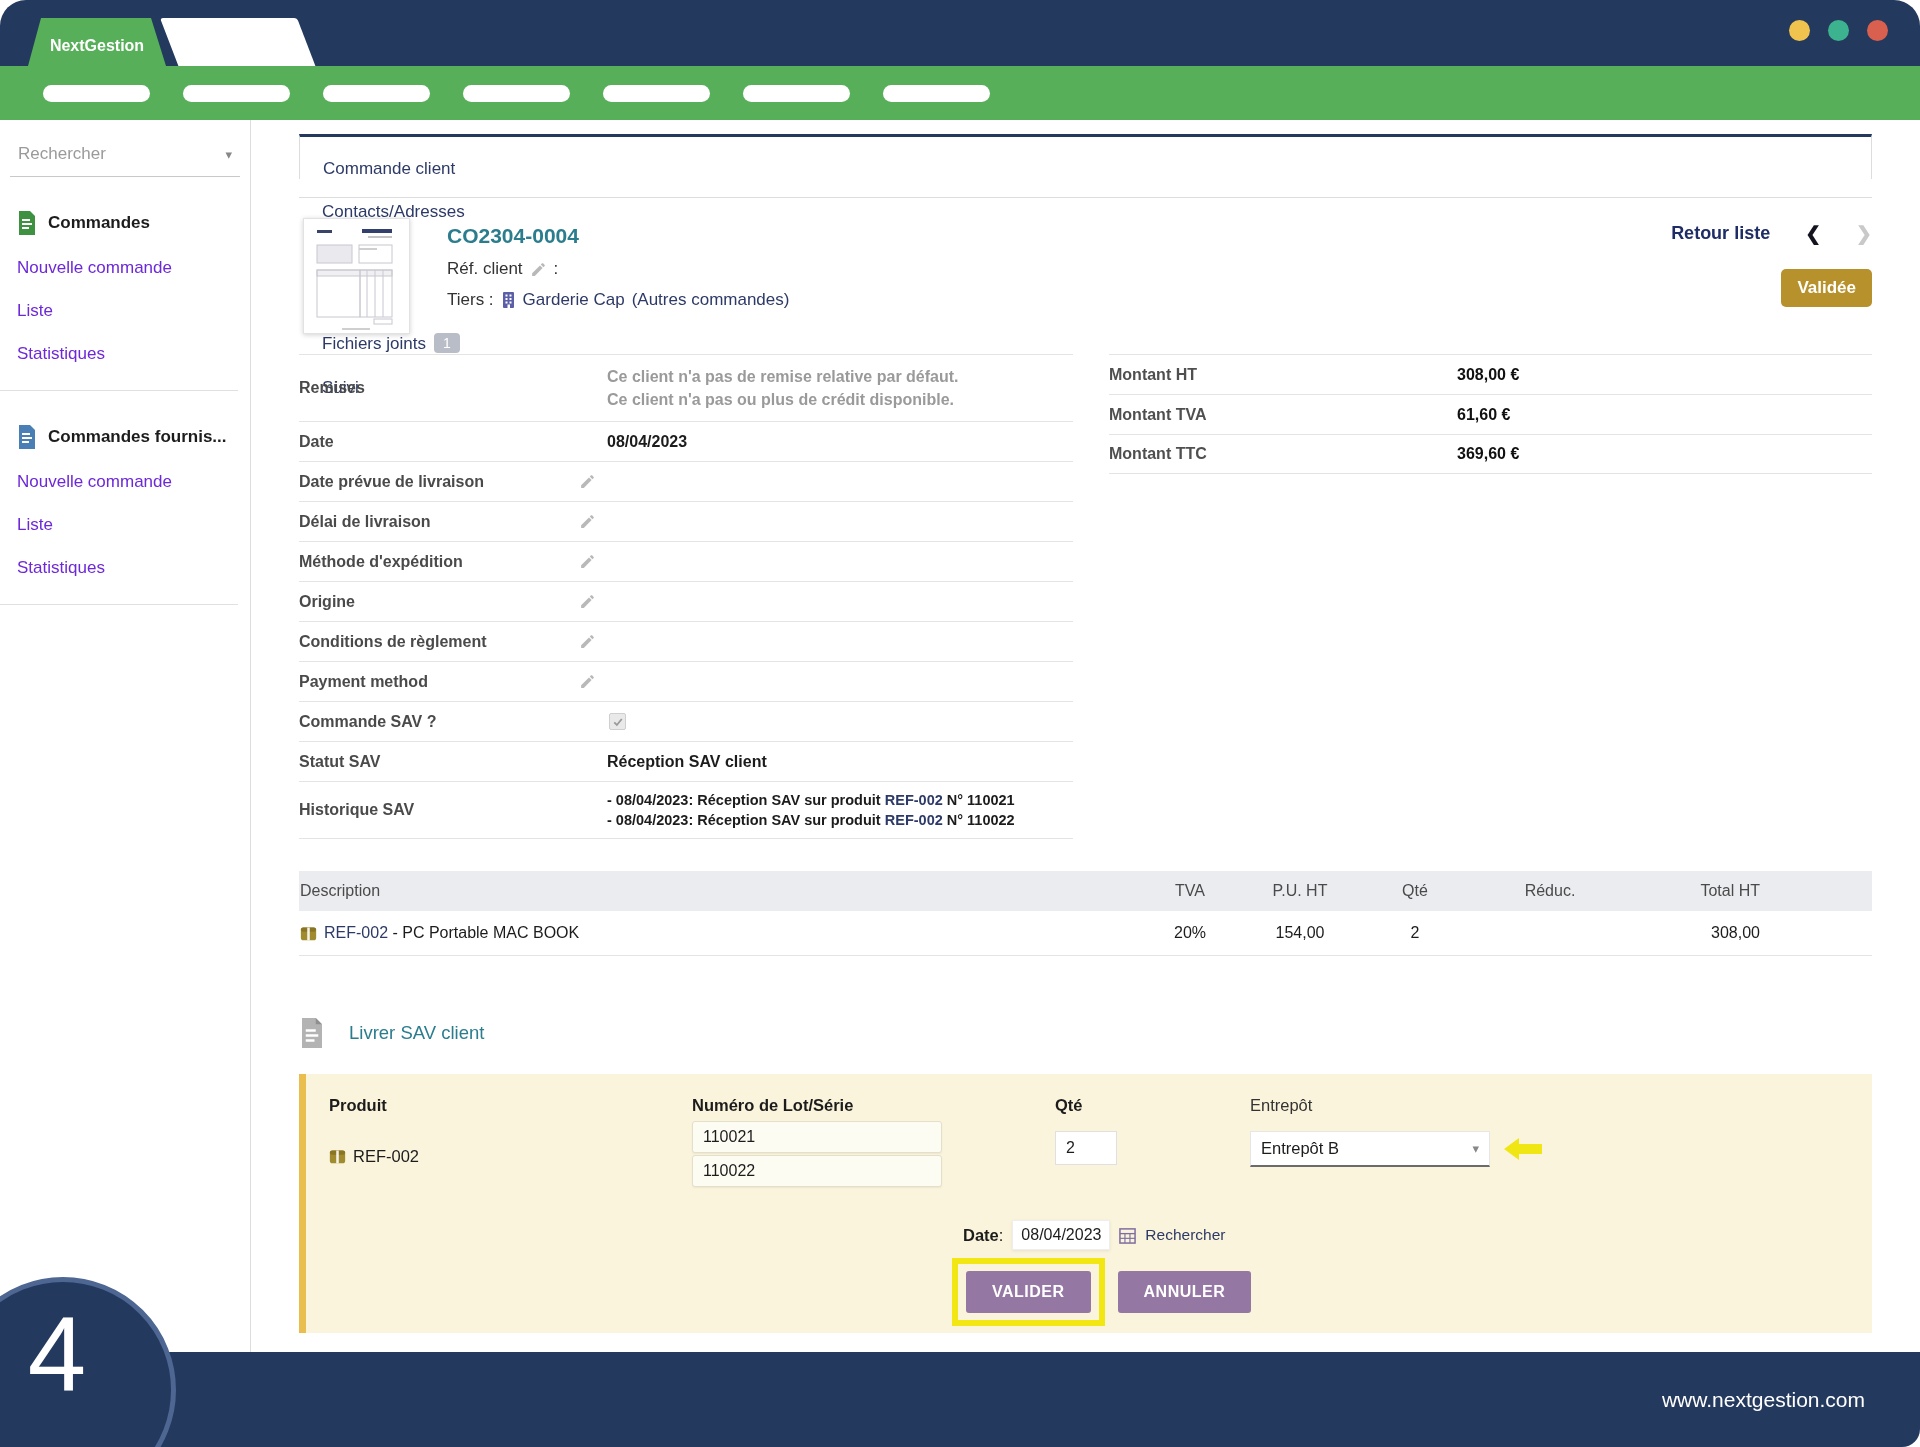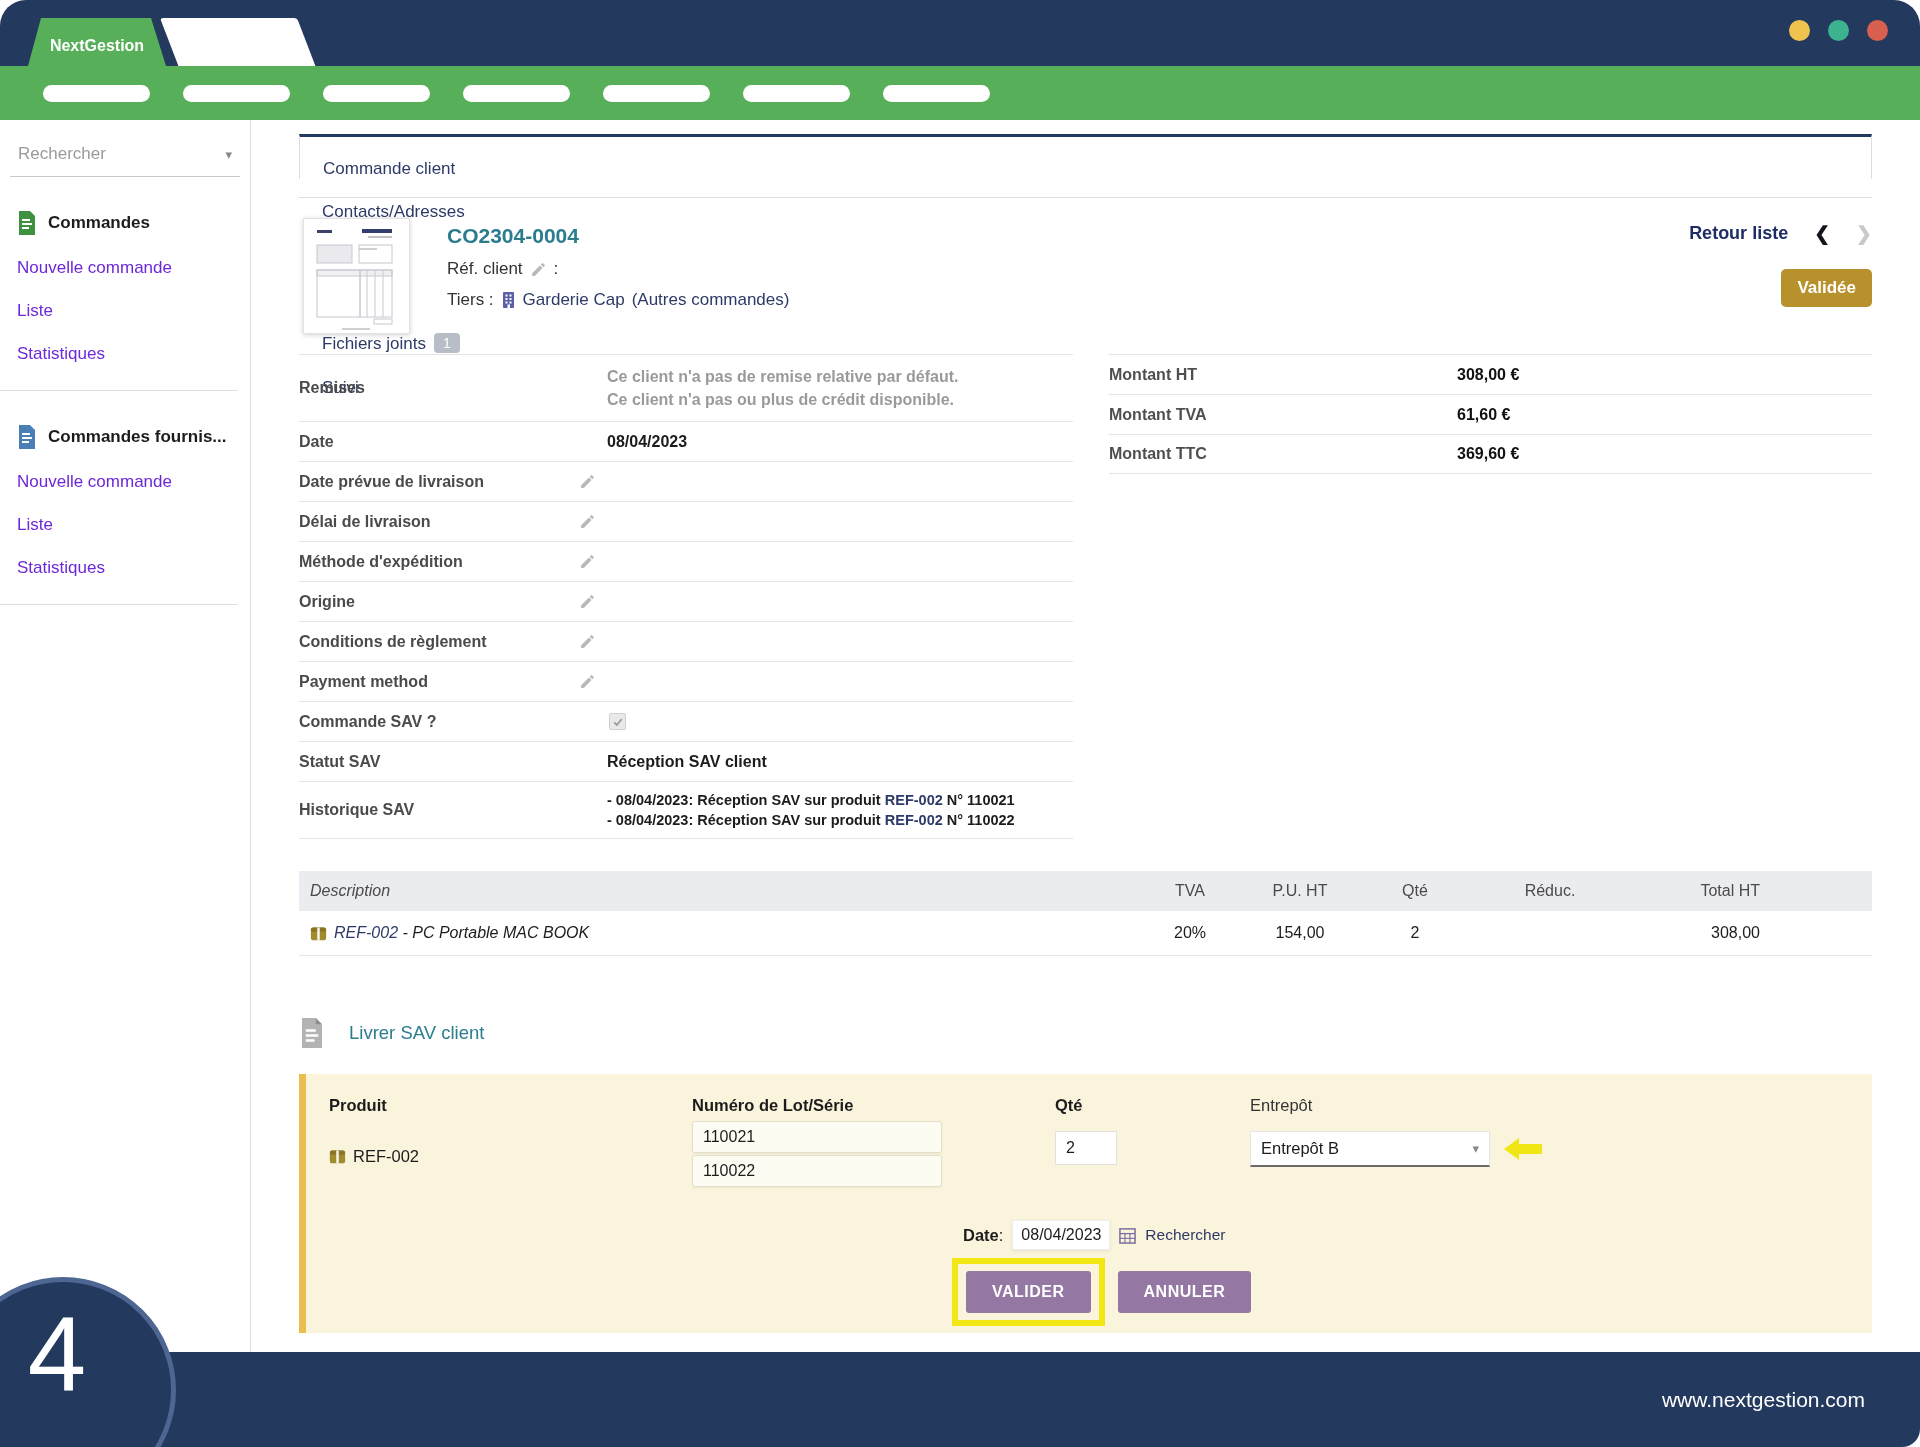--- a/index.html
+++ b/index.html
@@ -51,21 +51,21 @@
 
   
   .order-head { display:flex; margin-top:20px; position:relative; min-height:122px; }
   .thumb { width:107px; height:116px; background:#fff; border:1px solid #e2e2e2;
     box-shadow:0 1px 5px rgba(0,0,0,.18); margin-left:4px; cursor:pointer; }
   .head-info { margin-left:37px; padding-top:6px; }
   .order-num { color:#2b7d8e; font-size:21px; font-weight:bold; }
   .head-line { margin-top:11px; font-size:17px; color:#333; display:flex; align-items:center; gap:7px; }
   .navy-link { color:#2d3a67; cursor:pointer; }
   .head-right { position:absolute; right:0; top:4px; text-align:right; }
-  .retour-row { display:flex; align-items:center; gap:26px; justify-content:flex-end; }
+  .retour-row { display:flex; align-items:center; gap:35px; justify-content:flex-end; }
   .retour { font-weight:bold; color:#1f2d66; font-size:18px; cursor:pointer; }
   .chev { font-size:19px; font-weight:bold; cursor:pointer; }
   .chev-prev { color:#14141e; } .chev-next { color:#c9c9c9; }
   .validee { margin-top:24px; background:#b6912c; color:#fff; font-weight:bold; font-size:17px;
     padding:9px 16px; border-radius:5px; display:inline-block; border:none; cursor:pointer; }
 
   
   .form-cols { display:flex; margin-top:14px; gap:36px; align-items:flex-start;font-weight:bold; }
   .left-col { width:774px; flex:none; }
   .frow { display:flex; border-top:1px solid #e4e4e4; min-height:40px; align-items:center;
@@ -83,21 +83,21 @@
   .trow { display:flex; border-top:1px solid #e4e4e4; height:40px; align-items:center; font-size:16px; }
   .trow:last-child { border-bottom:1px solid #e4e4e4; }
   .trow .lbl { width:348px; flex:none; color:#4f4f4f; }
   .trow .val { color:#111; }
 
   
   .items { margin-top:32px; }
   .it-head, .it-row { display:flex; align-items:center; }
   .it-head { background:#ebecf0; height:40px; color:#4a4a4a; font-size:16px; }
   .it-row { height:45px; border-bottom:1px solid #e4e4e4; font-size:16px; color:#1c1c1c; cursor:pointer; }
-  .c-desc { flex:1; padding-left:11px; display:flex; align-items:center; gap:7px;font-style:italic; }
+  .c-desc { flex:1; padding-left:1px; display:flex; align-items:center; gap:7px; }
   .c-tva { width:100px; text-align:center; flex:none; }
   .c-pu { width:120px; text-align:center; flex:none; }
   .c-qte { width:110px; text-align:center; flex:none; }
   .c-reduc { width:160px; text-align:center; flex:none; }
   .c-total { width:242px; text-align:right; padding-right:112px; flex:none; }
   .ref-link { color:#2d3a67; }
 
   
   .deliver-head { margin-top:62px; display:flex; align-items:center; gap:24px; }
   .deliver-title { color:#2b7d8e; font-size:18.5px; cursor:pointer; }

